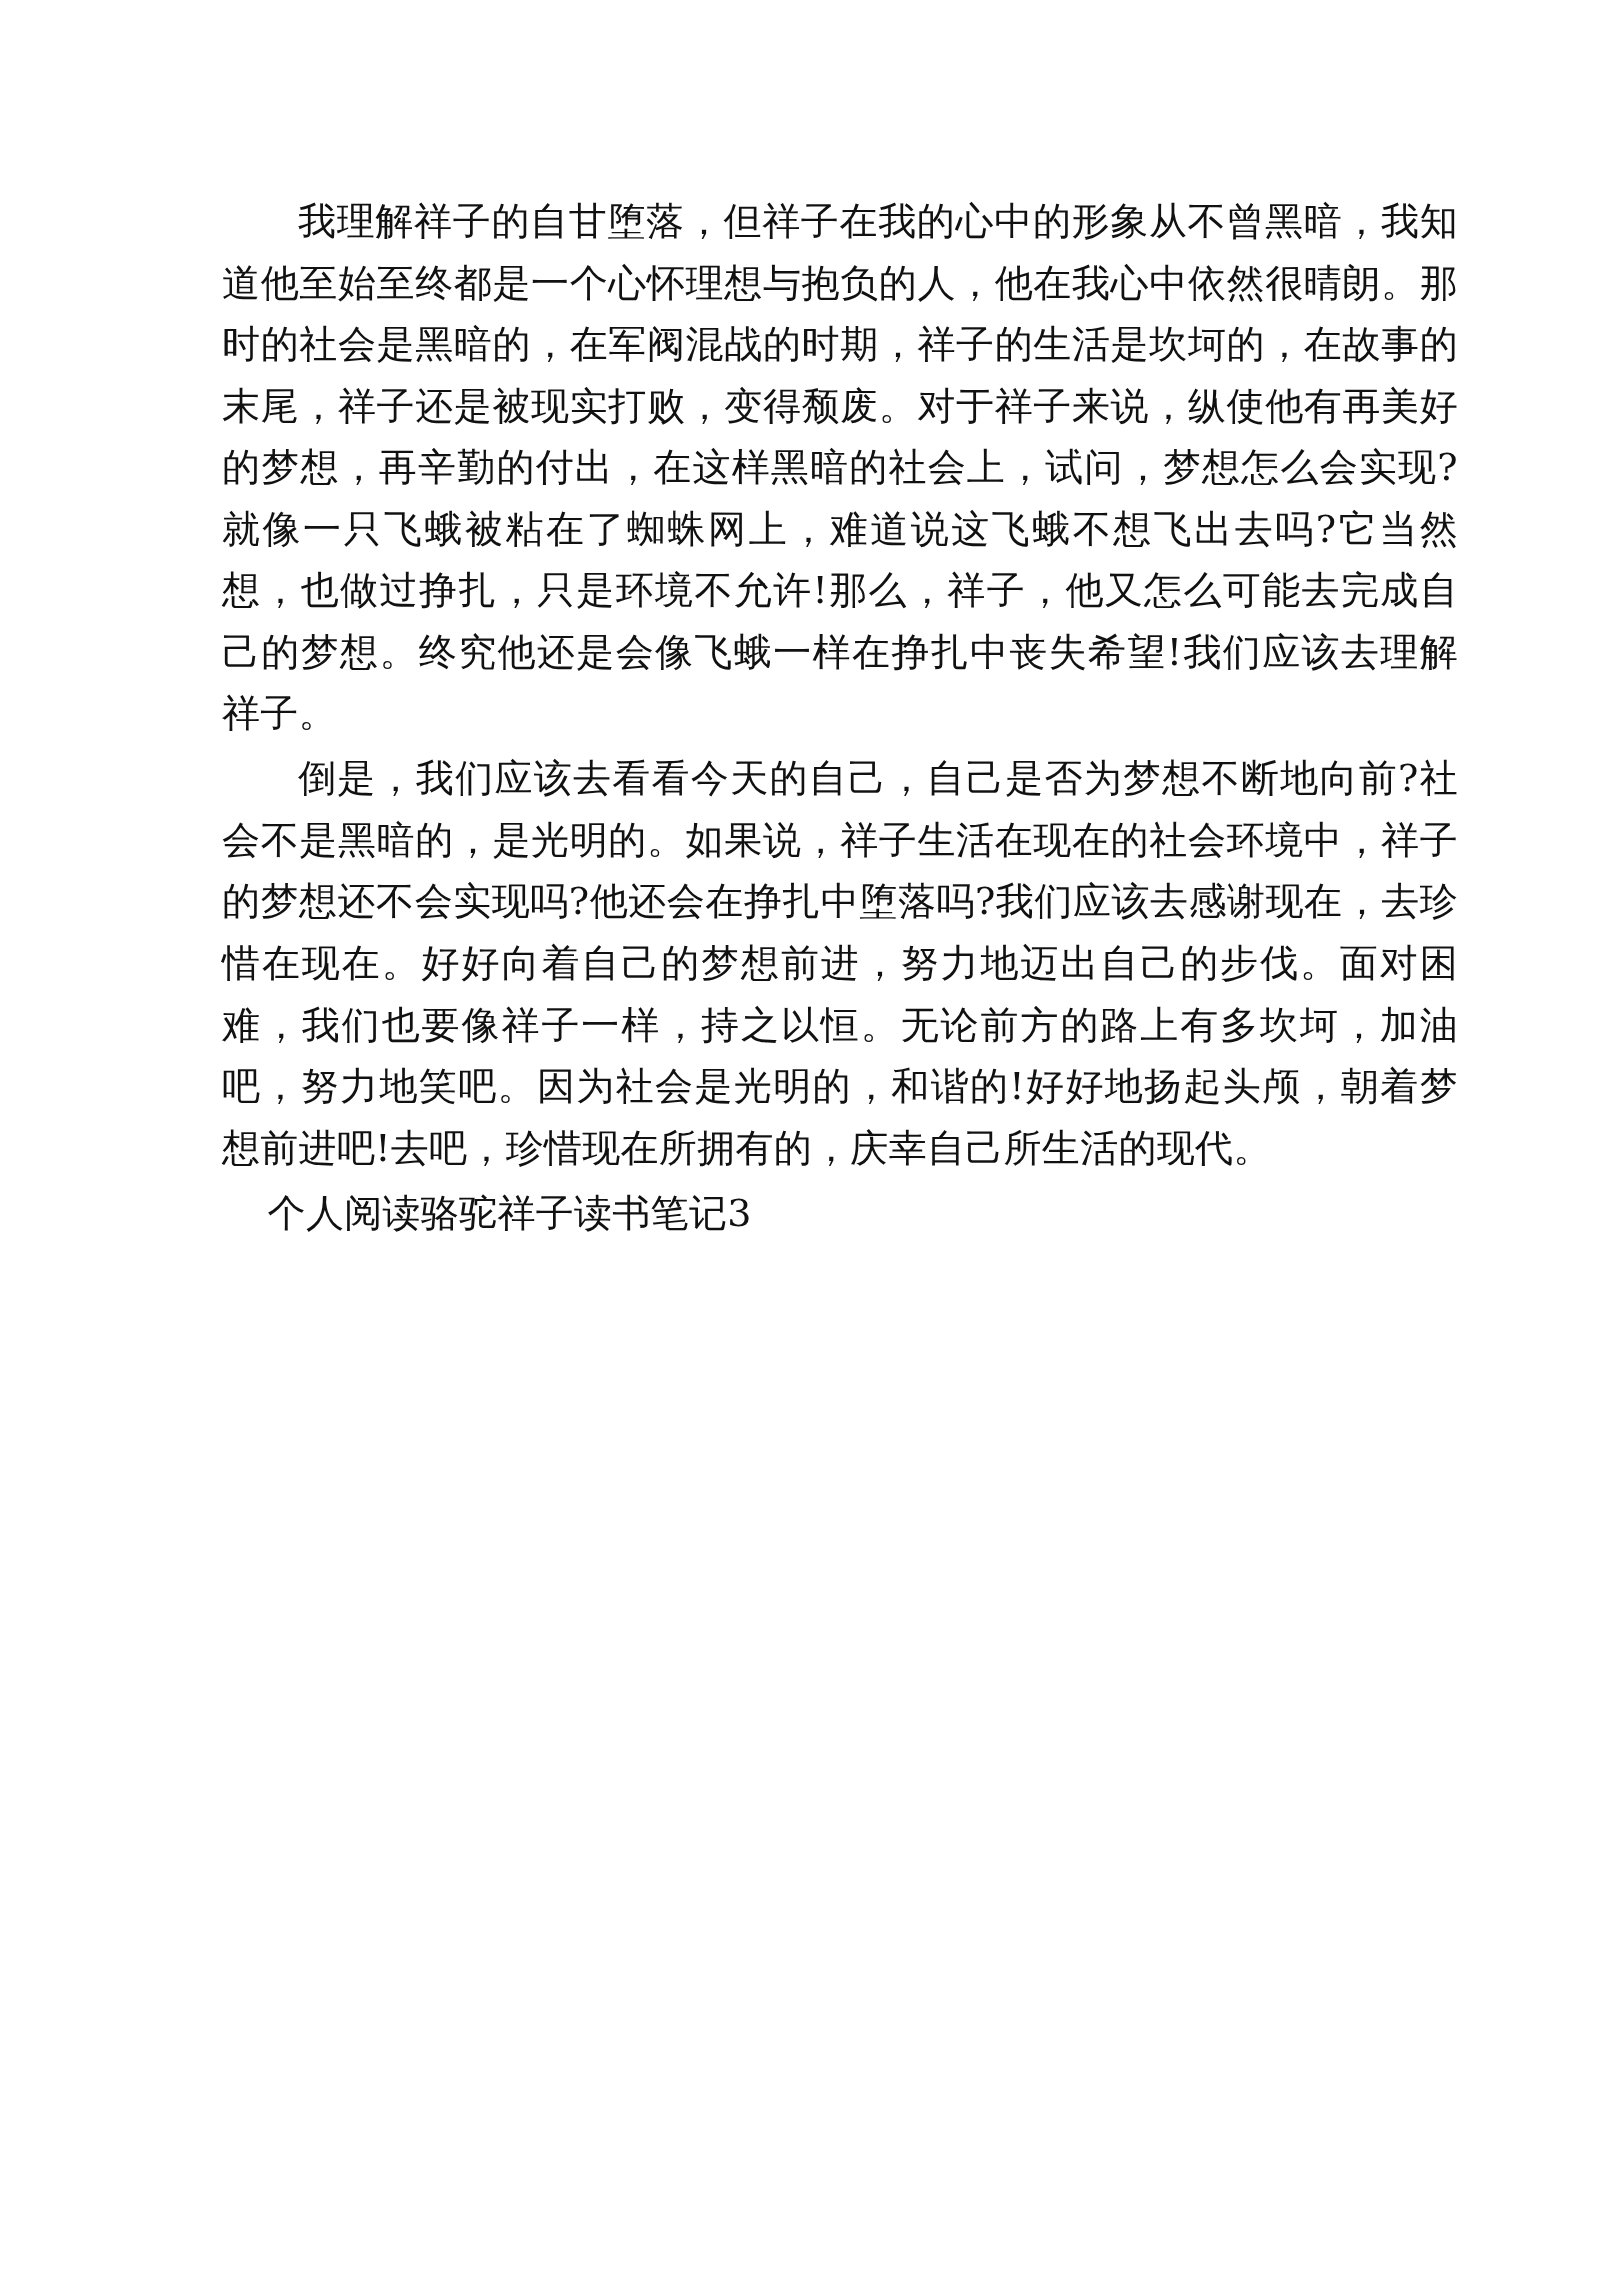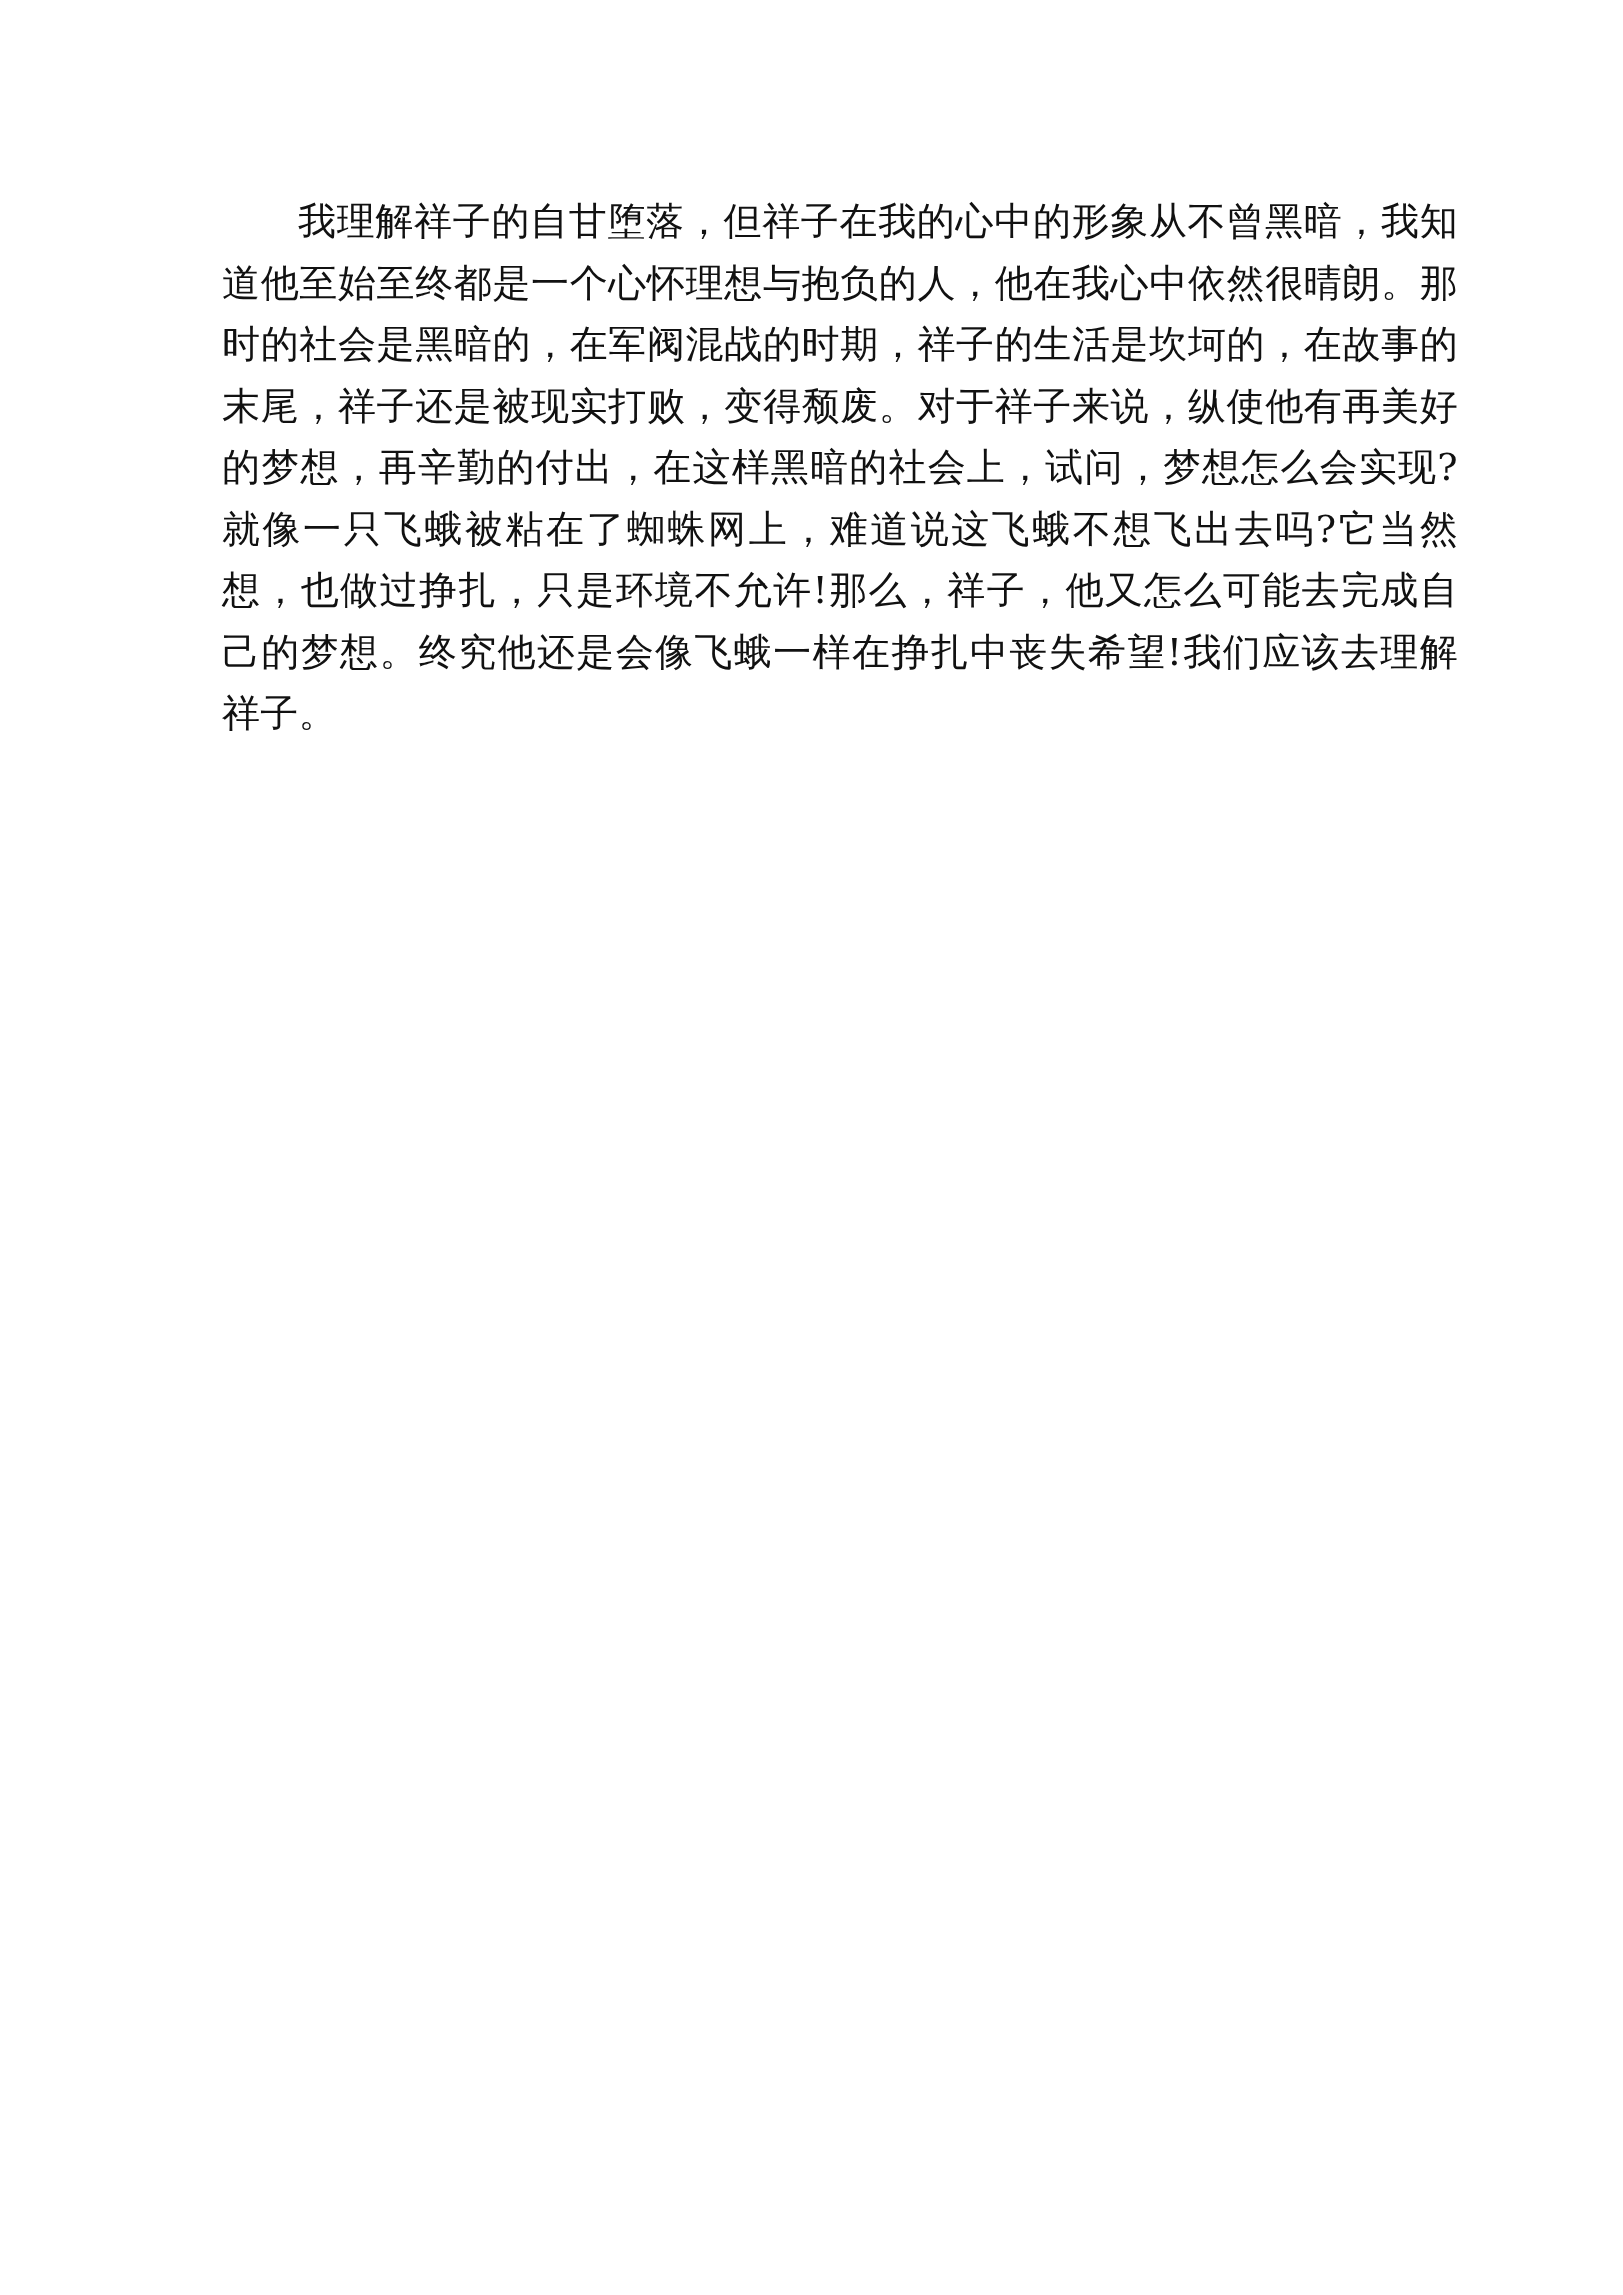--- a/index.html
+++ b/index.html
@@ -43,19 +43,21 @@
   }
 </style>
 </head>
 <body>
 
 <div class="page">
   <div class="doc-body">
 
     <p class="para">我理解祥子的自甘堕落，但祥子在我的心中的形象从不曾黑暗，我知道他至始至终都是一个心怀理想与抱负的人，他在我心中依然很晴朗。那时的社会是黑暗的，在军阀混战的时期，祥子的生活是坎坷的，在故事的末尾，祥子还是被现实打败，变得颓废。对于祥子来说，纵使他有再美好的梦想，再辛勤的付出，在这样黑暗的社会上，试问，梦想怎么会实现?就像一只飞蛾被粘在了蜘蛛网上，难道说这飞蛾不想飞出去吗?它当然想，也做过挣扎，只是环境不允许!那么，祥子，他又怎么可能去完成自己的梦想。终究他还是会像飞蛾一样在挣扎中丧失希望!我们应该去理解祥子。</p>
 
+    <p class="para">倒是，我们应该去看看今天的自己，自己是否为梦想不断地向前?社会不是黑暗的，是光明的。如果说，祥子生活在现在的社会环境中，祥子的梦想还不会实现吗?他还会在挣扎中堕落吗?我们应该去感谢现在，去珍惜在现在。好好向着自己的梦想前进，努力地迈出自己的步伐。面对困难，我们也要像祥子一样，持之以恒。无论前方的路上有多坎坷，加油吧，努力地笑吧。因为社会是光明的，和谐的!好好地扬起头颅，朝着梦想前进吧!去吧，珍惜现在所拥有的，庆幸自己所生活的现代。</p>
 
 
+    <p class="heading">个人阅读骆驼祥子读书笔记3</p>
 
 
   </div>
 </div>
 
 
 </body></html>

